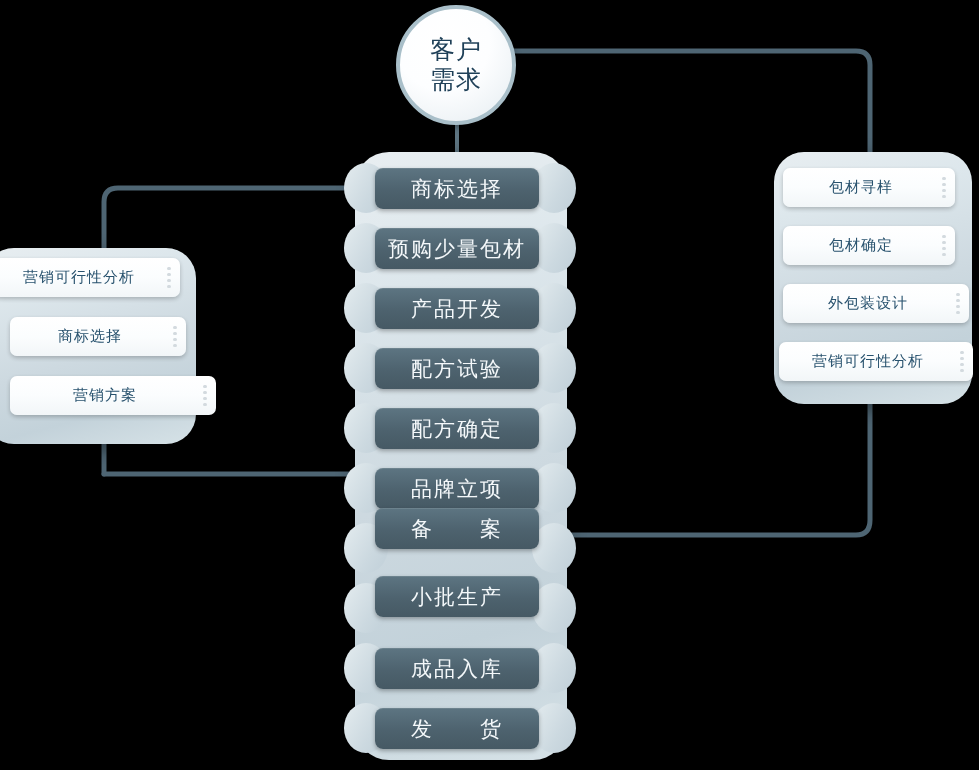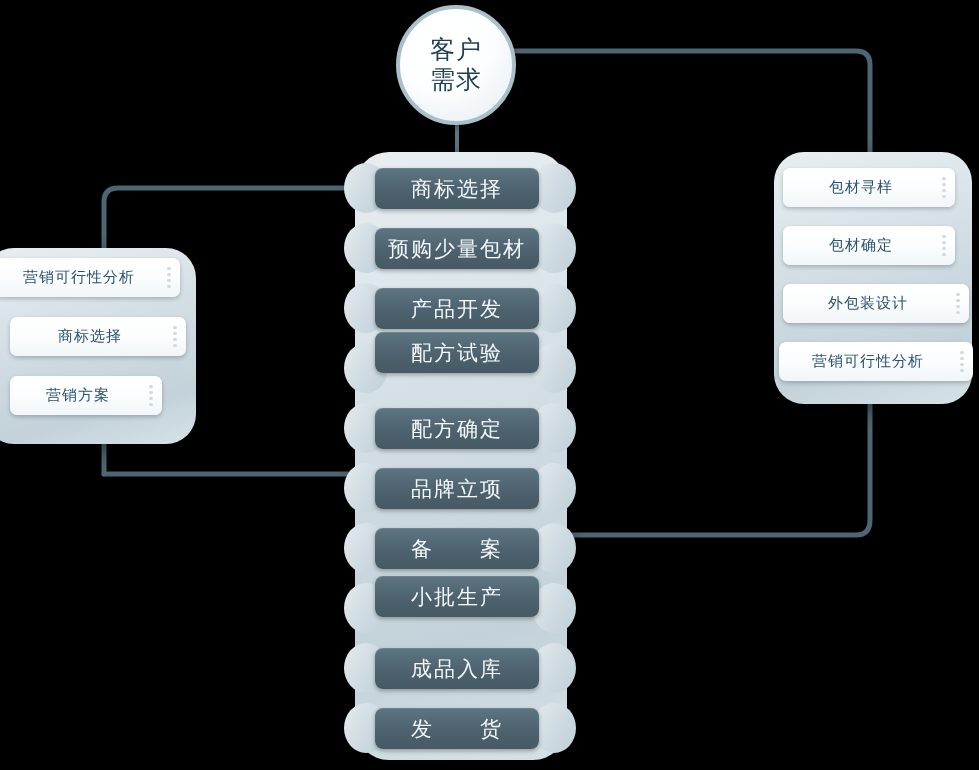--- a/index.html
+++ b/index.html
@@ -151,30 +151,30 @@
   <div id="main-steps">
       <div class="step-dark" style="top: 168px;">
         <span class="lbl">商标选择</span>
       </div>
       <div class="step-dark" style="top: 228px;">
         <span class="lbl">预购少量包材</span>
       </div>
       <div class="step-dark" style="top: 288px;">
         <span class="lbl">产品开发</span>
       </div>
-      <div class="step-dark" style="top: 332px;">
+      <div class="step-dark" style="top: 348px;">
         <span class="lbl">配方试验</span>
       </div>
       <div class="step-dark" style="top: 408px;">
         <span class="lbl">配方确定</span>
       </div>
       <div class="step-dark" style="top: 468px;">
         <span class="lbl">品牌立项</span>
       </div>
-      <div class="step-dark sparse" style="top: 528px;">
+      <div class="step-dark sparse" style="top: 508px;">
         <span class="lbl">备　　案</span>
       </div>
       <div class="step-dark" style="top: 556px; margin-top: 20px;">
         <span class="lbl">小批生产</span>
       </div>
       <div class="step-dark" style="top: 648px;">
         <span class="lbl">成品入库</span>
       </div>
       <div class="step-dark sparse" style="top: 708px;">
         <span class="lbl">发　　货</span>
@@ -192,21 +192,21 @@
       </div>
       <div class="chip-light" style="top: 317px; left: 10px; width: 176px;">
         <span class="chip-label">商标选择</span>
         <span class="grip">
           <i></i>
           <i></i>
           <i></i>
           <i></i>
         </span>
       </div>
-      <div class="chip-light" style="top: 376px; left: 10px; width: 152px;">
+      <div class="chip-light" style="top: 376px; left: 10px; width: 206px;">
         <span class="chip-label">营销方案</span>
         <span class="grip">
           <i></i>
           <i></i>
           <i></i>
           <i></i>
         </span>
       </div>
     </div>
   <div id="right-items">

